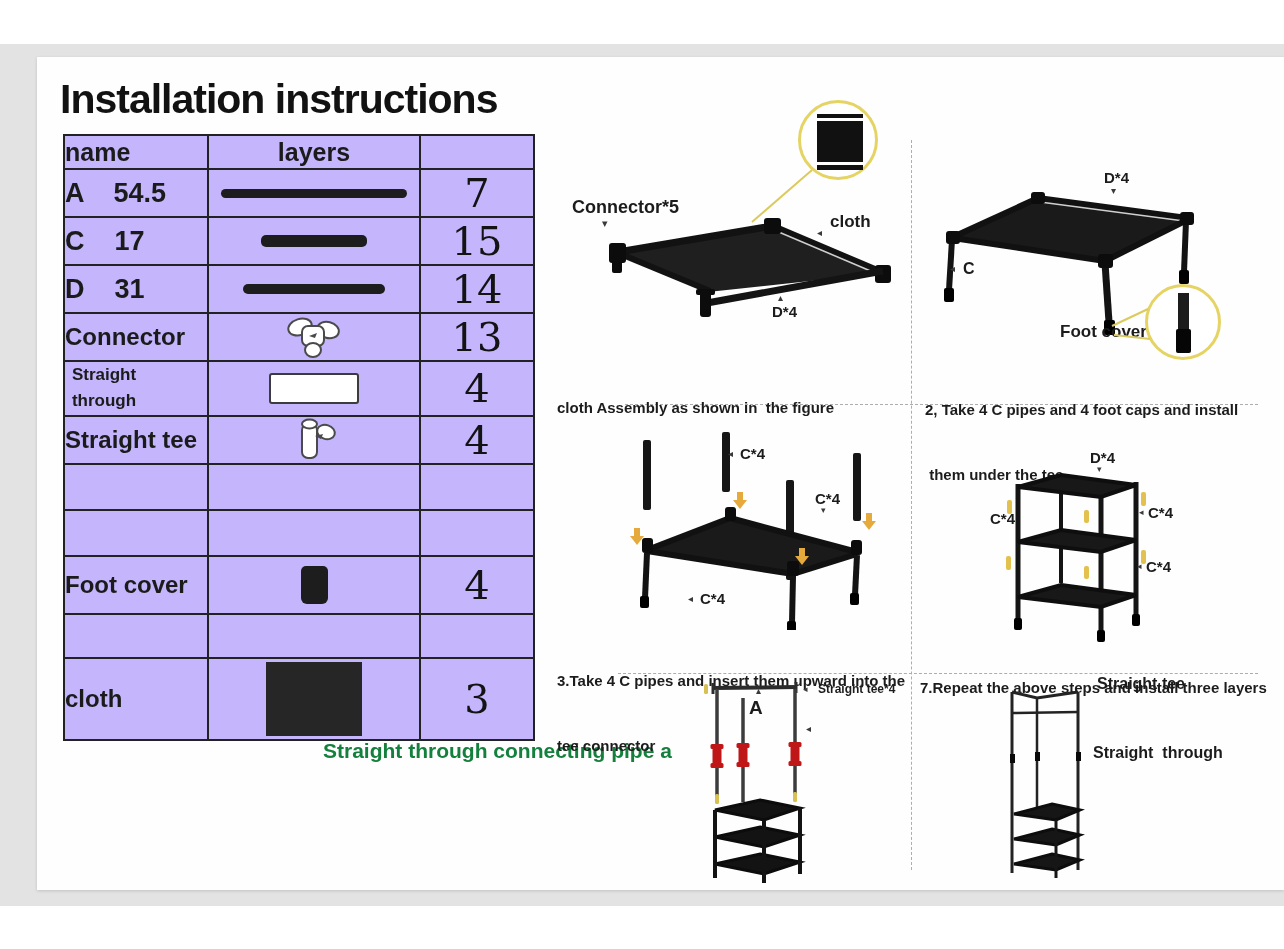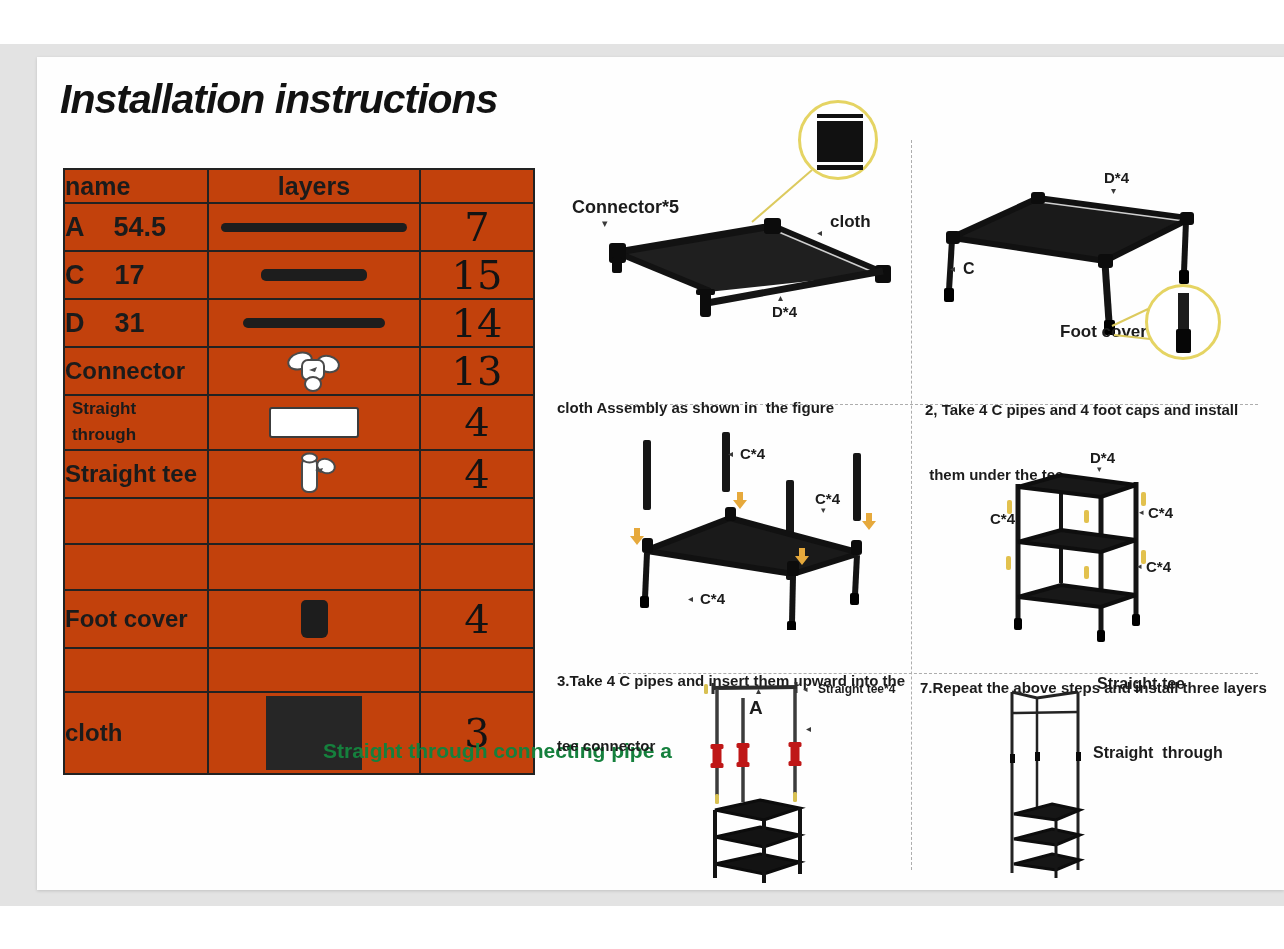--- a/index.html
+++ b/index.html
@@ -4,24 +4,24 @@
 <style>
   html,body{margin:0;padding:0;background:#fff;}
   .canvas{position:relative;width:1284px;height:949px;overflow:hidden;
           font-family:"Liberation Sans",sans-serif;color:#1b1b1b;background:#fff;}
   .backdrop{position:absolute;left:0;top:44px;width:1284px;height:862px;background:#e3e3e3;}
   .page{position:absolute;left:37px;top:57px;width:1247px;height:833px;background:#fefefe;
         box-shadow:0 1px 3px rgba(0,0,0,.15);}
   .abs{position:absolute;}
   
   .title{position:absolute;left:60px;top:76px;font-size:41px;font-weight:700;
-         letter-spacing:-1px;color:#121212;font-style:italic;}
+         letter-spacing:-1px;color:#121212;}
   
   table.parts{position:absolute;left:63px;top:134px;border-collapse:collapse;
-              table-layout:fixed;background:#c2410c;margin-top:34px;}
+              table-layout:fixed;background:#c4b5fd;}
   table.parts td{border:2.5px solid #222;padding:0;overflow:hidden;vertical-align:middle;}
   td.cname{width:142px;font-weight:700;text-align:left;padding-left:14px;white-space:pre;}
   td.cimg{width:210px;text-align:center;}
   td.ccnt{width:112px;text-align:center;font-family:"DejaVu Serif",serif;
           font-size:40px;color:#131313;}
   tr.rh{height:34px} tr.r0{height:46px} tr.r1{height:48px} tr.r2{height:48px}
   tr.r3{height:47px} tr.r4{height:52px} tr.r5{height:45px} tr.r6{height:46px}
   tr.r7{height:46px} tr.r8{height:58px} tr.r9{height:44px} tr.r10{height:82px}
   .hdr{font-weight:700;font-size:25px;text-align:center;padding-left:0!important;}
   .nm-big{font-size:27px;}

